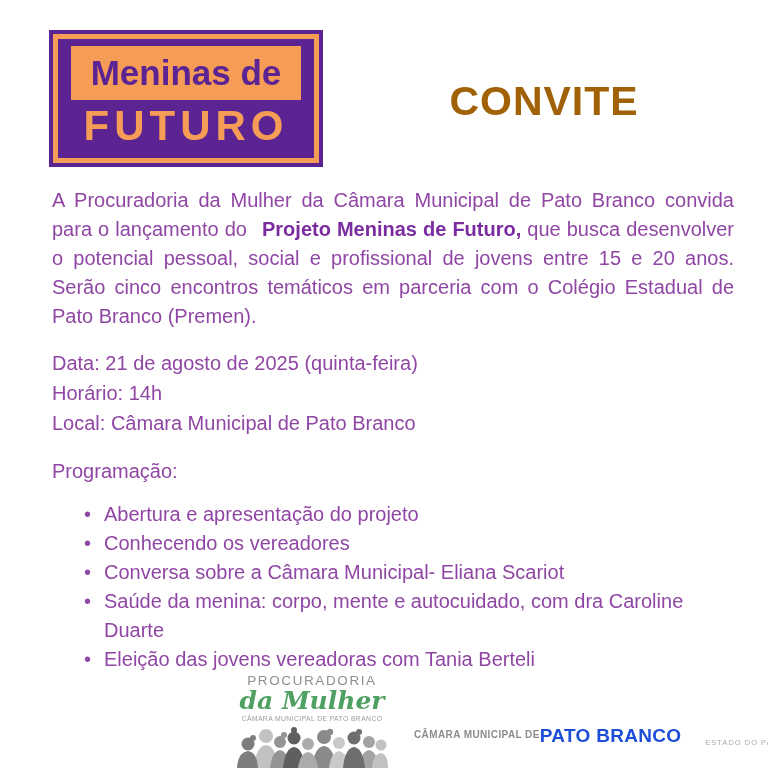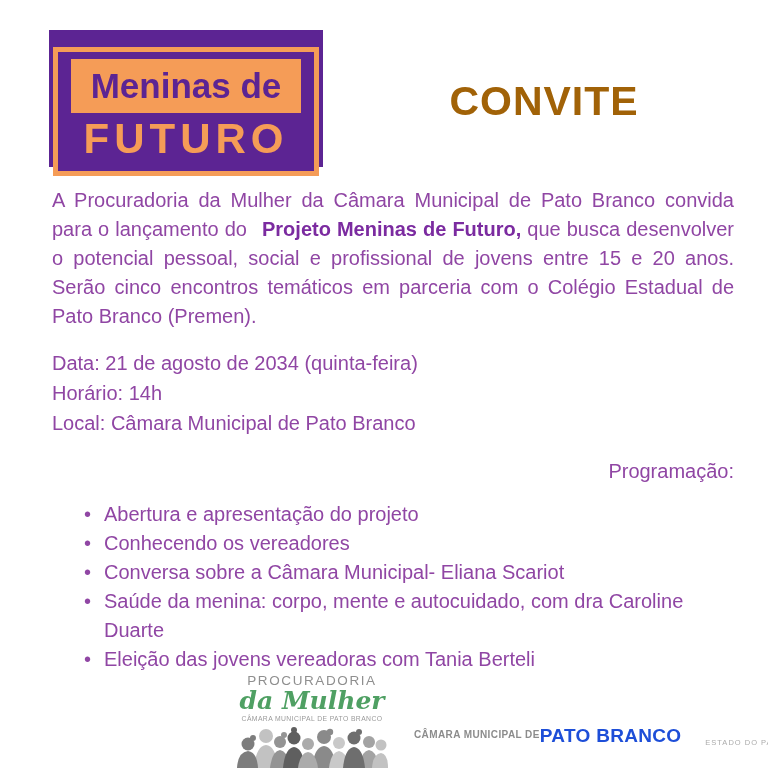--- a/index.html
+++ b/index.html
@@ -23,21 +23,20 @@
   }
   .mf-logo-frame {
     border: 5px solid #F59C57;
     background: #5C2493;
     height: 100%;
     box-sizing: border-box;
     padding: 7px 13px 2px 13px;
     display: flex;
     flex-direction: column;
     align-items: stretch;
-    margin-top: 13px;
   }
   .mf-logo-band {
     background: #F59C57;
     color: #5C2493;
     font-size: 35px;
     font-weight: 800;
     text-align: center;
     line-height: 54px;
     height: 54px;
     letter-spacing: 0px;
@@ -78,21 +77,20 @@
     font-size: 20px;
     line-height: 29px;
     text-align: justify;
   }
   .intro strong { color: #7B2BA0; font-weight: 700; padding-left: 9px; }
   .details { font-size: 20px; line-height: 30px; }
   .program-heading {
     margin-top: 19px;
     font-size: 20px;
     line-height: 29px;
-    text-align: right;
   }
   .program-list {
     margin: 14px; padding: 0;
     list-style: none;
   }
   .program-list li {
     position: relative;
     padding-left: 38px;
     font-size: 20px;
     line-height: 29px;
@@ -192,21 +190,21 @@
       <div class="mf-logo-futuro">FUTURO</div>
     </div>
   </div>
 
   <h1 class="title">CONVITE</h1>
 
   <div class="content">
     <p class="intro"><span>A Procuradoria da Mulher da Câmara Municipal de Pato Branco convida para o lançamento do </span><strong>Projeto Meninas de Futuro,</strong><span> que busca desenvolver o potencial pessoal, social e profissional de jovens entre 15 e 20 anos. Serão cinco encontros temáticos em parceria com o Colégio Estadual de Pato Branco (Premen).</span></p>
 
     <div class="details">
-      <div>Data: 21 de agosto de 2034 (quinta-feira)</div>
+      <div>Data: 21 de agosto de 2025 (quinta-feira)</div>
       <div>Horário: 14h</div>
       <div>Local: Câmara Municipal de Pato Branco</div>
     </div>
 
     <div class="program-heading">Programação:</div>
     <ul class="program-list">
       <li>Abertura e apresentação do projeto</li>
       <li>Conhecendo os vereadores</li>
       <li>Conversa sobre a Câmara Municipal- Eliana Scariot</li>
       <li>Saúde da menina: corpo, mente e autocuidado, com dra Caroline Duarte</li>

